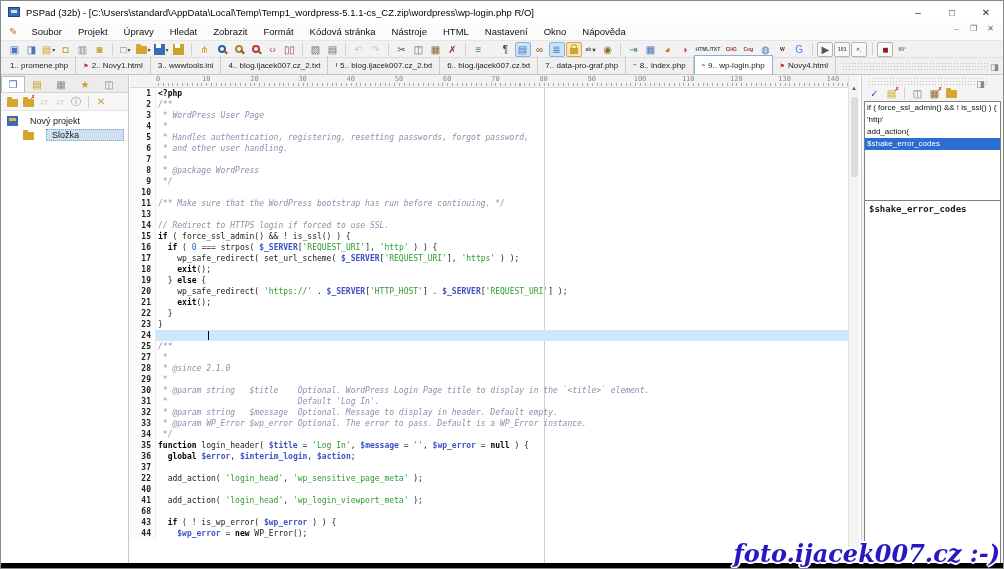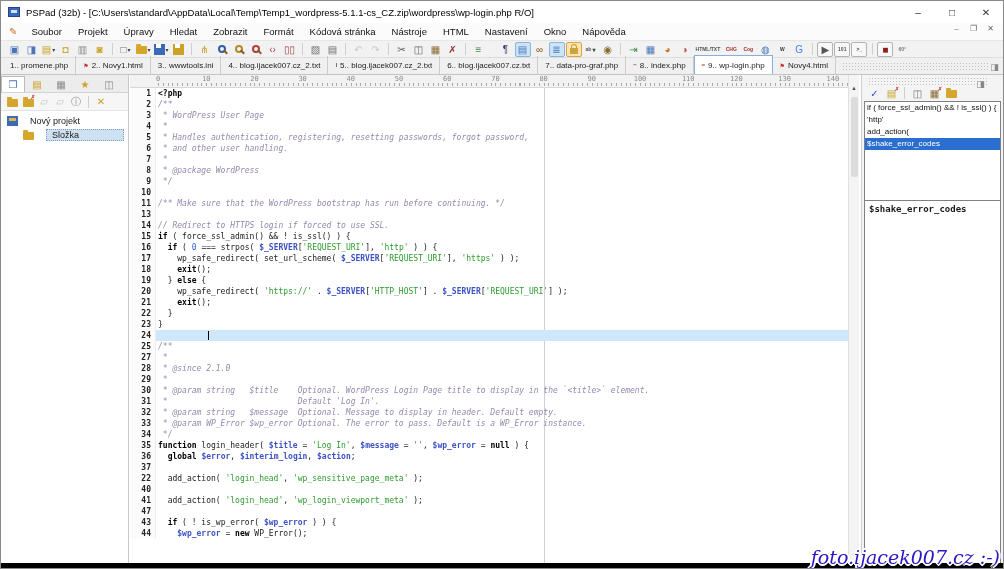--- a/index.html
+++ b/index.html
@@ -96,21 +96,21 @@
   .rp-menu-ico { position:absolute; right:2px; top:2px; font-size:9px; color:#888; }
   .rp-tools { height:16px; display:flex; align-items:center; padding-left:2px; }
   .clip-list { background:#fff; border:1px solid #808080; height:102px; font-size:8px; overflow:hidden; }
   .clip { height:12px; line-height:12px; padding:0 2px; white-space:nowrap; overflow:hidden; color:#111; }
   .clip.sel { background:#2a6fd0; color:#fff; }
   .clip-preview { background:#fff; border:1px solid #808080; margin-top:3px; position:absolute; top:122px; left:2px; right:2px; bottom:2px;
     font-family:"DejaVu Sans Mono", monospace; font-size:9px; font-weight:bold; padding:3px 4px; }
   
   .bstrip { position:absolute; left:0; right:0; bottom:0; height:5px; background:#000; z-index:5; }
   .watermark { position:absolute; right:3px; bottom:0px; z-index:6;
-    font-family:"DejaVu Serif", serif; font-style:italic; font-weight:normal; font-size:19px; color:#2a17c4;
+    font-family:"DejaVu Serif", serif; font-style:italic; font-weight:bold; font-size:24px; color:#2a17c4;
     text-shadow:-2px 0 #fff, 2px 0 #fff, 0 -2px #fff, 0 2px #fff, -1px -1px #fff, 1px 1px #fff, 1px -1px #fff, -1px 1px #fff; }
 </style>
 </head>
 <body>
 
 <div id="window">
 
   <div class="titlebar">
     <span class="app-ico"></span>
     <span class="title-text">PSPad (32b) - [C:\Users\standard\AppData\Local\Temp\Temp1_wordpress-5.1.1-cs_CZ.zip\wordpress\wp-login.php R/O]</span>
@@ -448,21 +448,21 @@
           </div>
           <div class="line">
             <span class="ln">40</span>
             <span class="ct"></span>
           </div>
           <div class="line">
             <span class="ln">41</span>
             <span class="ct"><span class="t-p">  add_action( </span><span class="t-s">'login_head'</span><span class="t-p">, </span><span class="t-s">'wp_login_viewport_meta'</span><span class="t-p"> );</span></span>
           </div>
           <div class="line">
-            <span class="ln">47</span>
+            <span class="ln">68</span>
             <span class="ct"></span>
           </div>
           <div class="line">
             <span class="ln">43</span>
             <span class="ct"><span class="t-p">  </span><span class="t-k">if</span><span class="t-p"> ( ! is_wp_error( </span><span class="t-v">$wp_error</span><span class="t-p"> ) ) {</span></span>
           </div>
           <div class="line">
             <span class="ln">44</span>
             <span class="ct"><span class="t-p">    </span><span class="t-v">$wp_error</span><span class="t-p"> = </span><span class="t-k">new</span><span class="t-p"> WP_Error();</span></span>
           </div>

